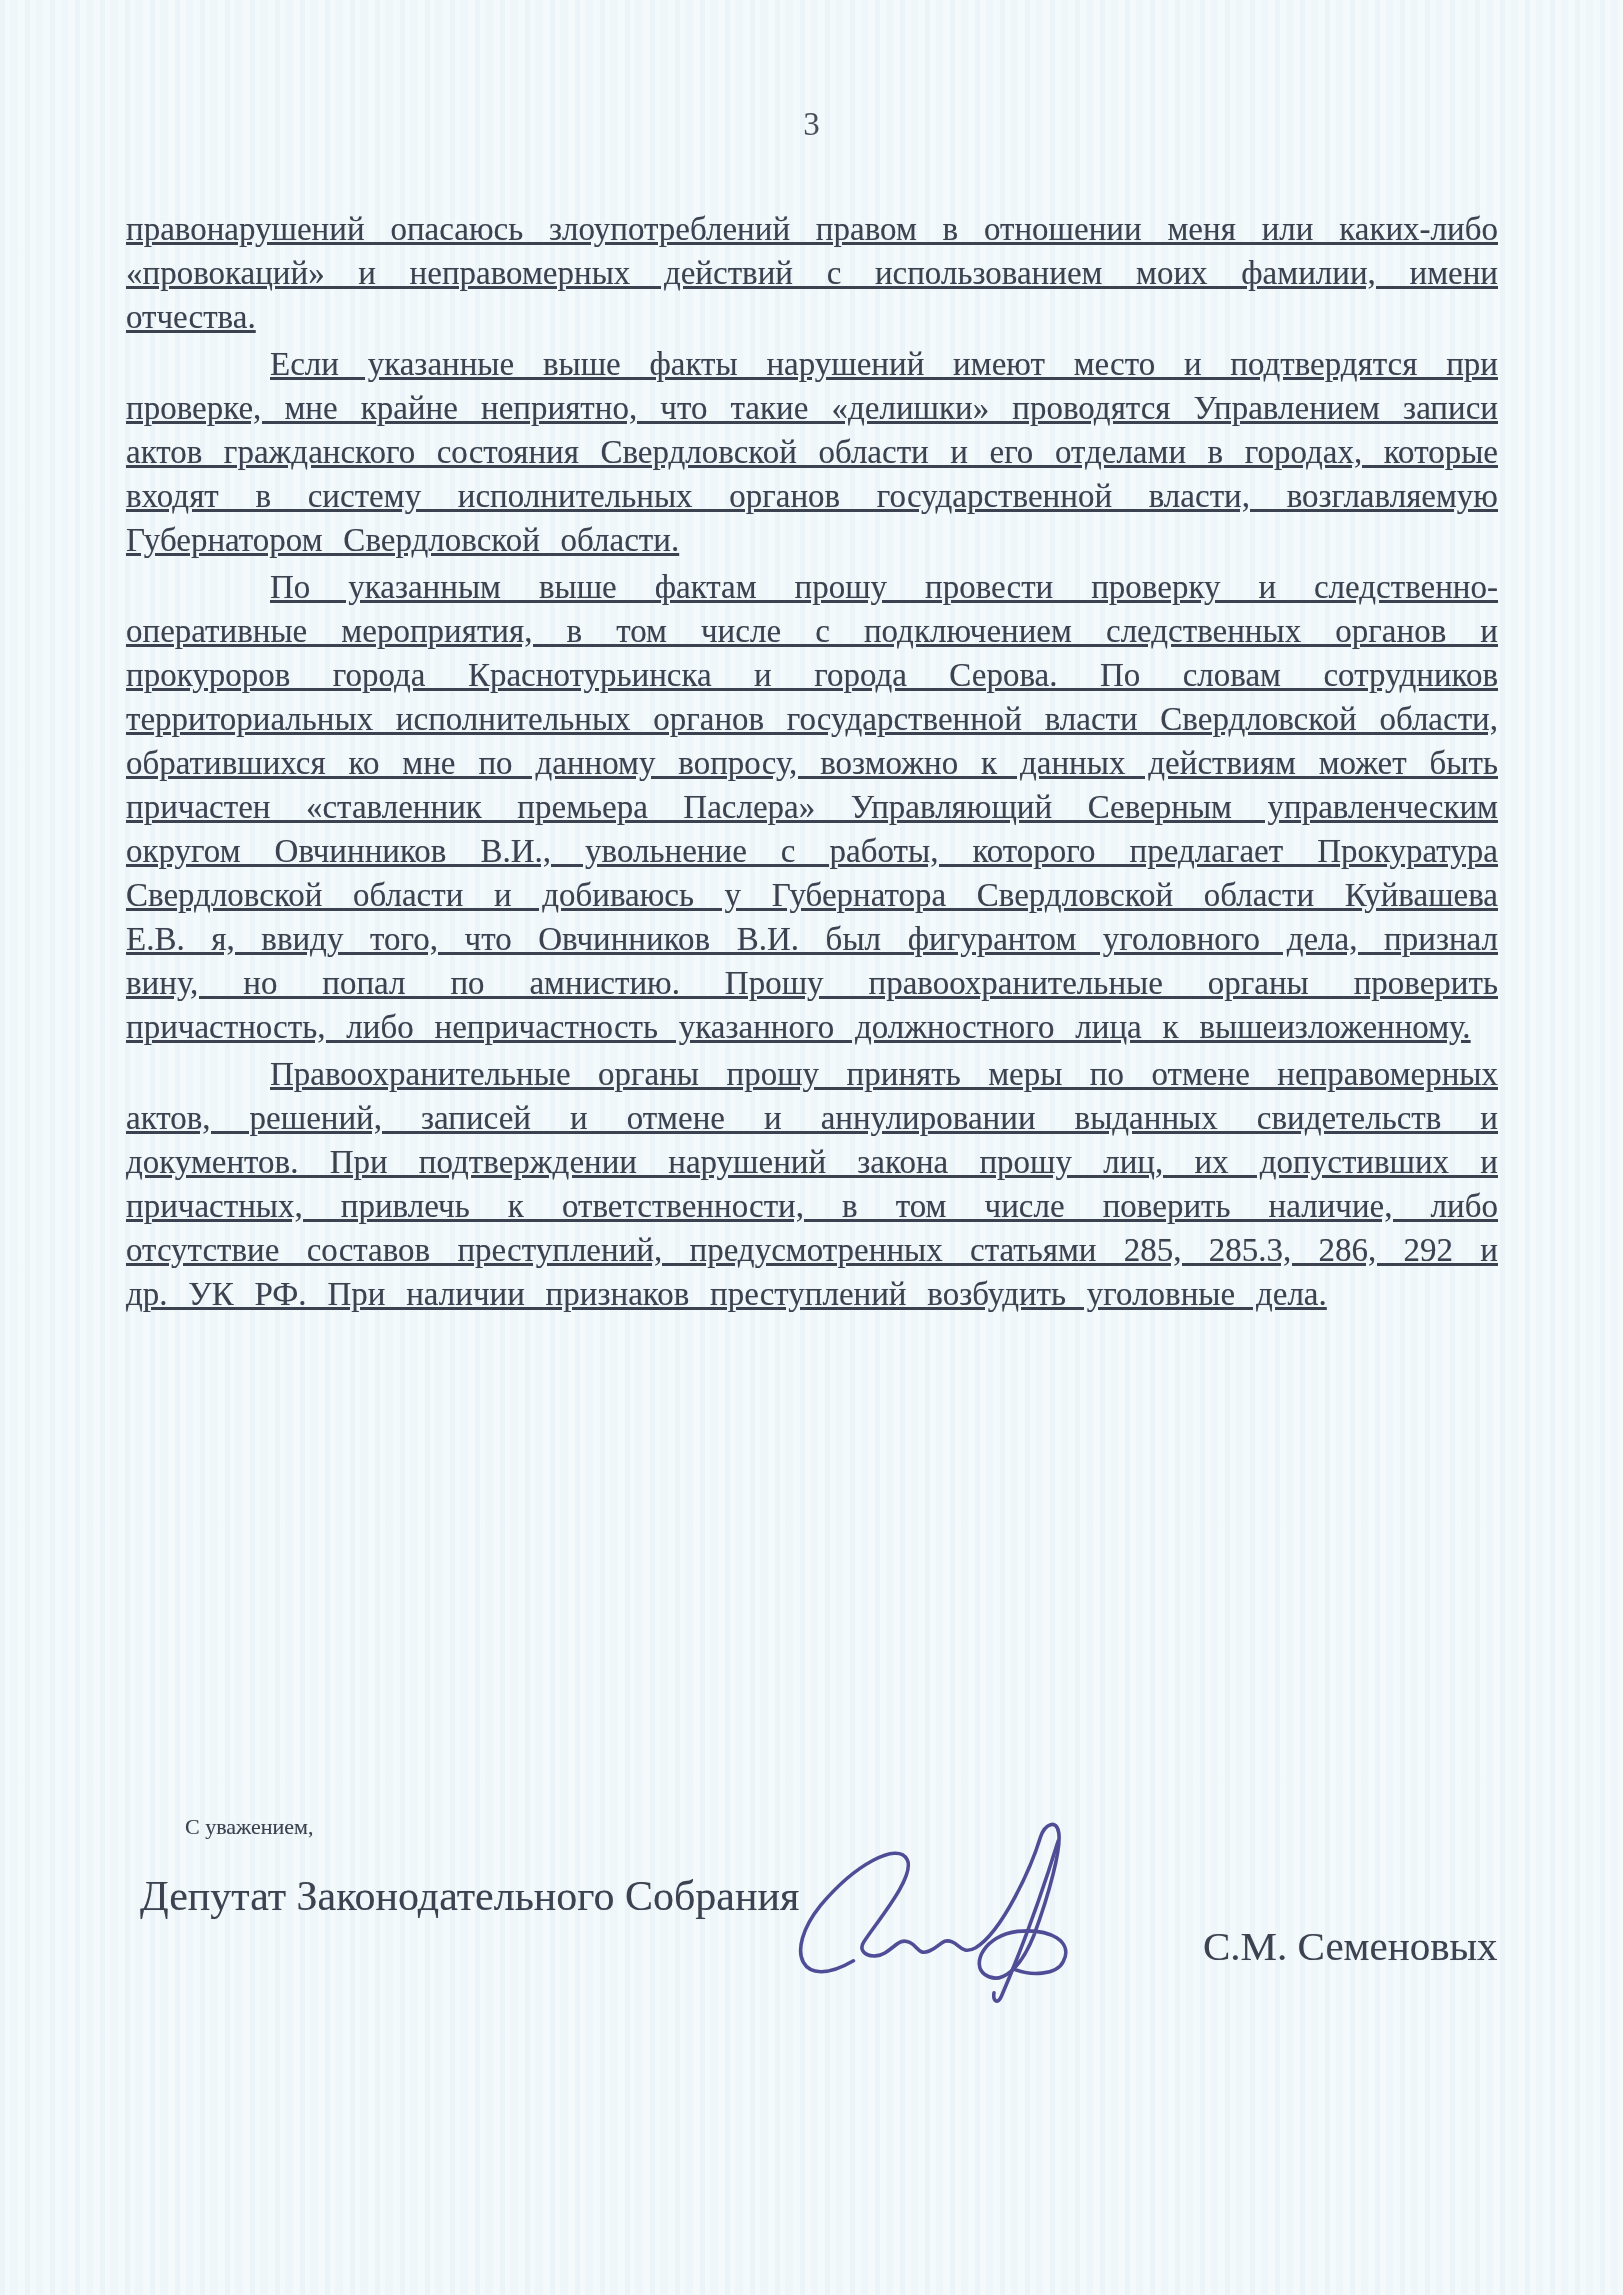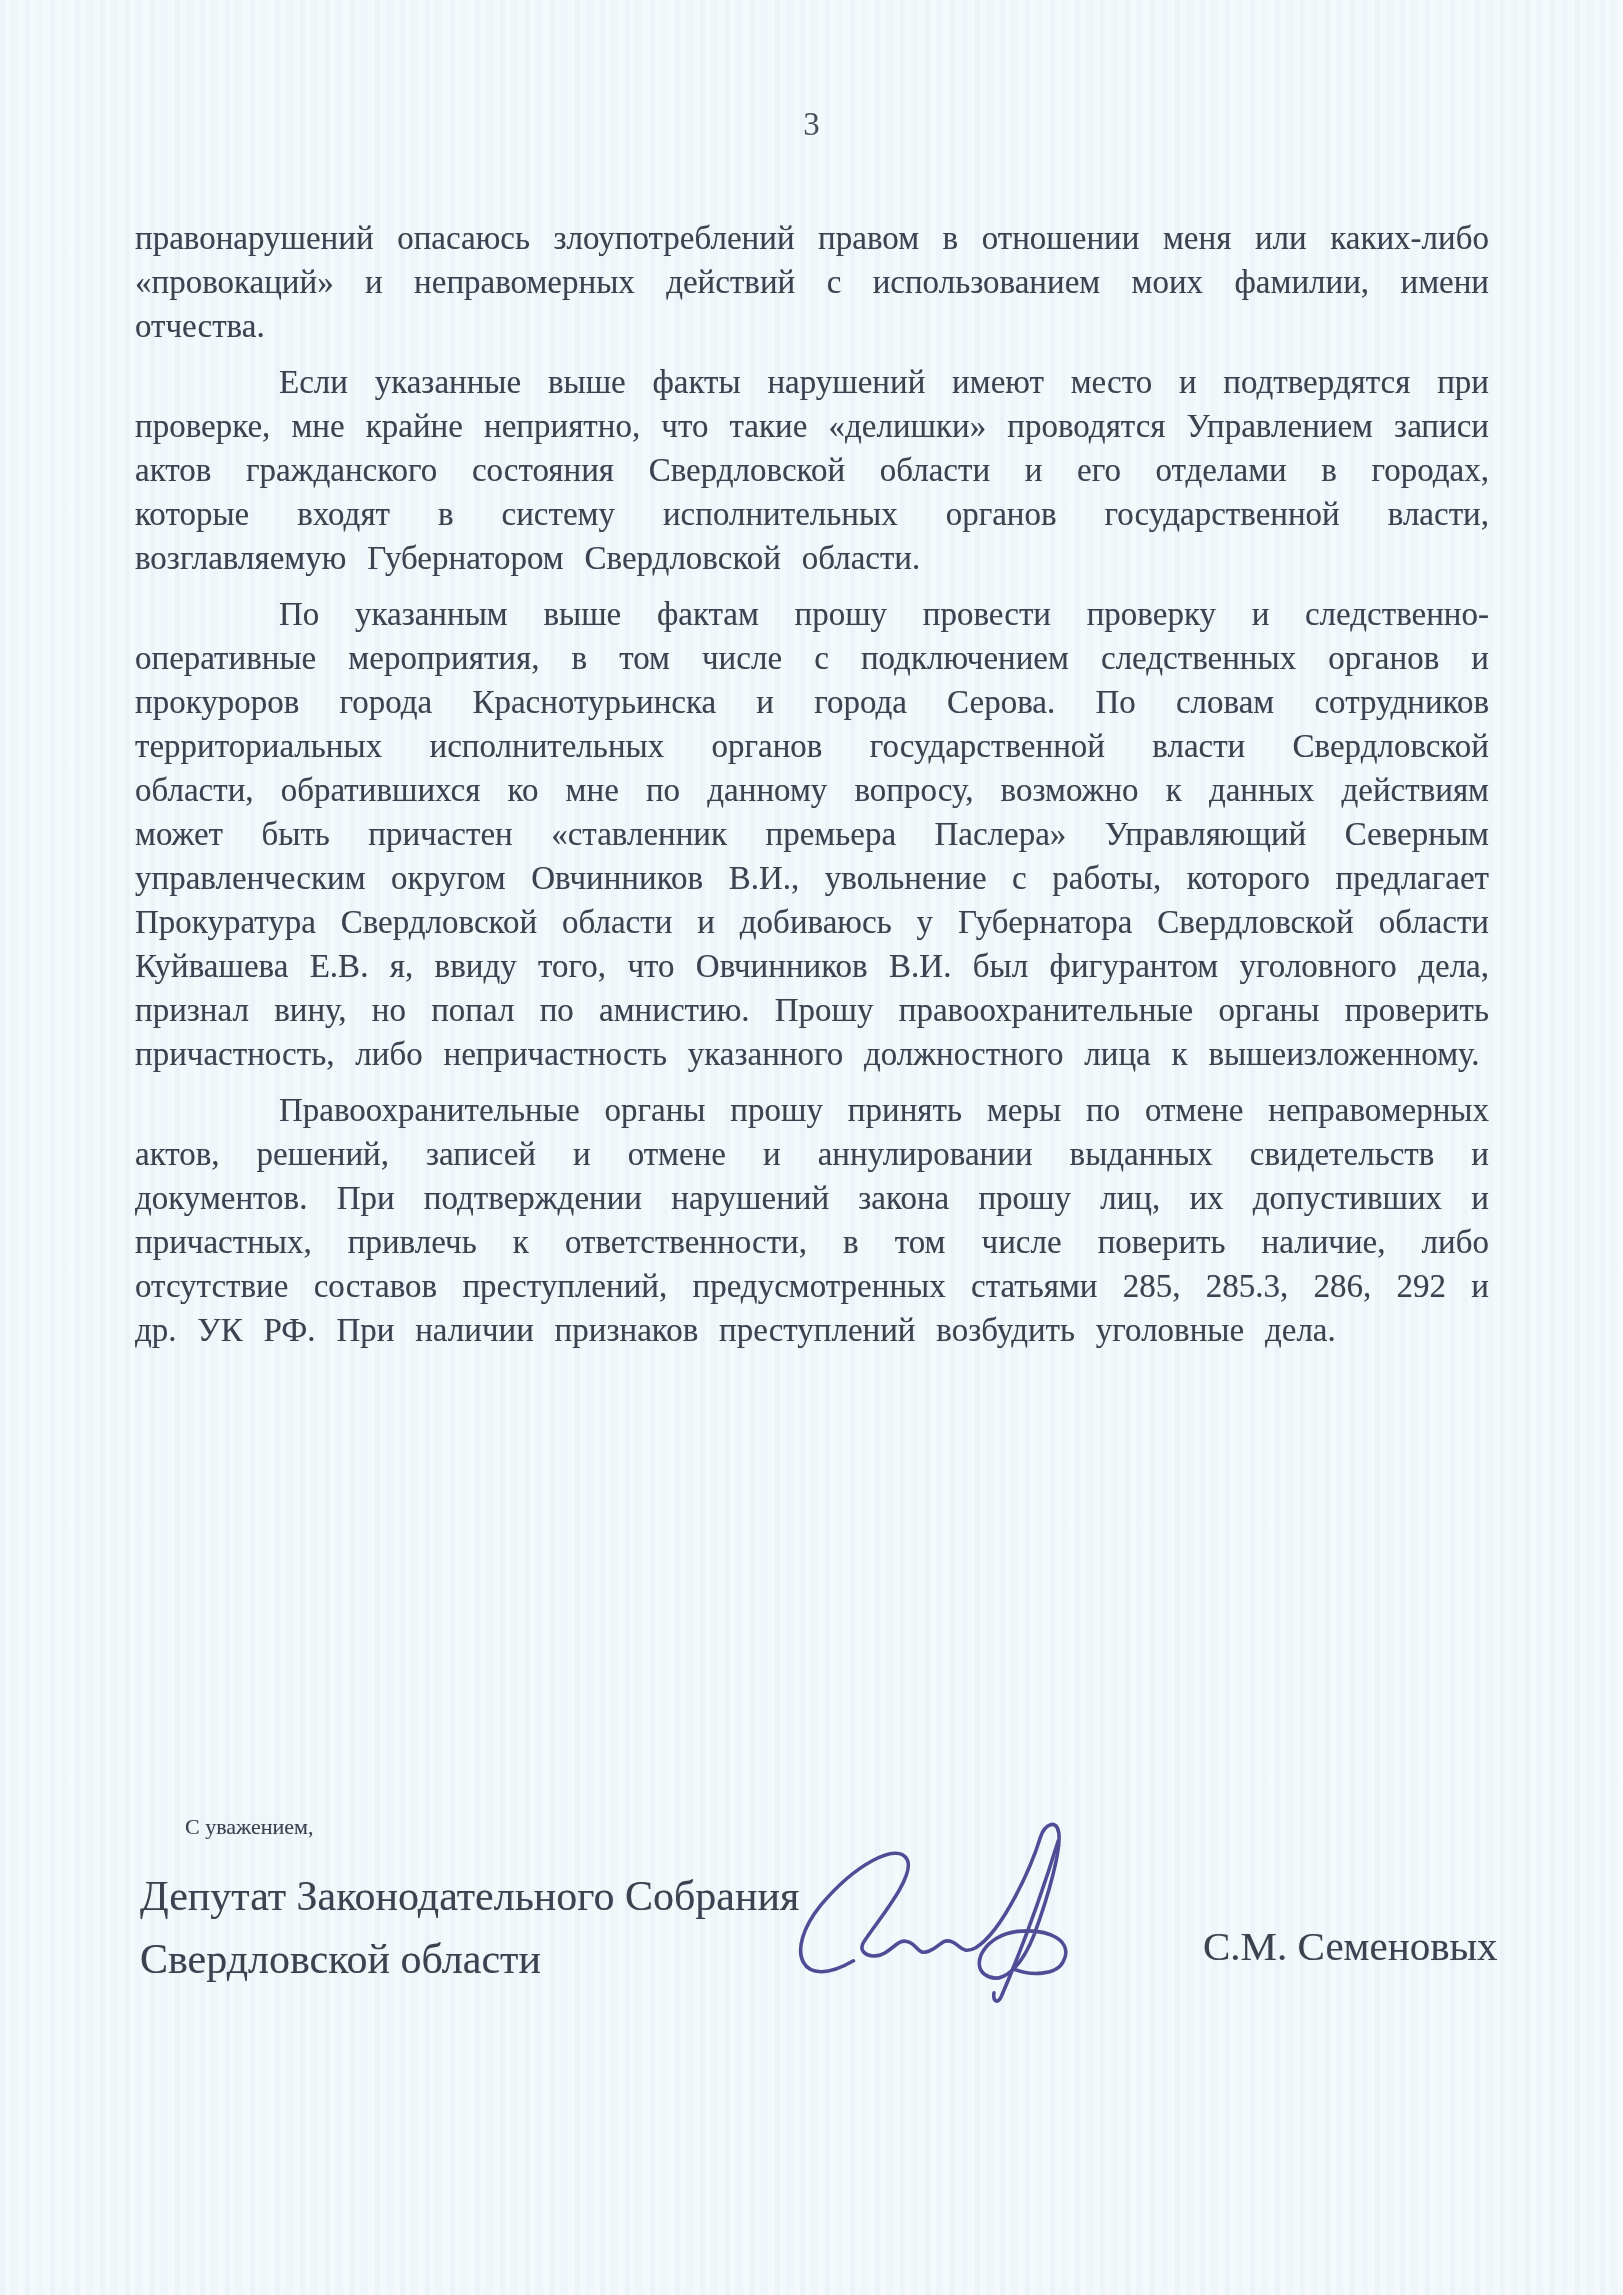--- a/index.html
+++ b/index.html
@@ -24,21 +24,21 @@
     font-size:33px;line-height:39px;
     color:#494e5a;
   }
   .body-text{
     position:absolute;top:204px;left:123px;width:1378px;
     font-size:33px;line-height:44px;
     text-align:justify;
     word-spacing:0.38em;
     text-shadow:0 0 0.7px rgba(61,66,80,0.35);
   }
-  .body-text p{margin:12px;padding:0;text-indent:144px;}
+  .body-text p{margin:3px;padding:0;text-indent:144px;text-decoration:underline;}
   .body-text p.no-indent{text-indent:0;}
   .closing{
     position:absolute;left:185px;top:1806px;
     font-size:22px;line-height:41px;
     text-shadow:0 0 0.7px rgba(61,66,80,0.35);
   }
   .signer-title{
     position:absolute;left:140px;top:1865px;
     font-size:42px;line-height:63px;
     text-shadow:0 0 0.7px rgba(61,66,80,0.35);
@@ -65,21 +65,20 @@
     <p class="no-indent">правонарушений опасаюсь злоупотреблений правом в отношении меня или каких-либо «провокаций» и неправомерных действий с использованием моих фамилии, имени отчества.</p>
     <p>Если указанные выше факты нарушений имеют место и подтвердятся при проверке, мне крайне неприятно, что такие «делишки» проводятся Управлением записи актов гражданского состояния Свердловской области и его отделами в городах, которые входят в систему исполнительных органов государственной власти, возглавляемую Губернатором Свердловской области.</p>
     <p>По указанным выше фактам прошу провести проверку и следственно-оперативные мероприятия, в том числе с подключением следственных органов и прокуроров города Краснотурьинска и города Серова. По словам сотрудников территориальных исполнительных органов государственной власти Свердловской области, обратившихся ко мне по данному вопросу, возможно к данных действиям может быть причастен «ставленник премьера Паслера» Управляющий Северным управленческим округом Овчинников В.И., увольнение с работы, которого предлагает Прокуратура Свердловской области и добиваюсь у Губернатора Свердловской области Куйвашева Е.В. я, ввиду того, что Овчинников В.И. был фигурантом уголовного дела, признал вину, но попал по амнистию. Прошу правоохранительные органы проверить причастность, либо непричастность указанного должностного лица к вышеизложенному.</p>
     <p>Правоохранительные органы прошу принять меры по отмене неправомерных актов, решений, записей и отмене и аннулировании выданных свидетельств и документов. При подтверждении нарушений закона прошу лиц, их допустивших и причастных, привлечь к ответственности, в том числе поверить наличие, либо отсутствие составов преступлений, предусмотренных статьями 285, 285.3, 286, 292 и др. УК РФ. При наличии признаков преступлений возбудить уголовные дела.</p>
   </div>
 
   <div class="closing">С уважением,</div>
 
   <div class="signer-title">
     <span>Депутат Законодательного Собрания</span>
-    <span>Свердловской области</span>
   </div>
 
   <div class="signature-wrap">
     <svg width="353" height="203" viewBox="0 0 540 310">
       <g fill="none" stroke="#433f8f" stroke-width="5.5" stroke-linecap="round" stroke-linejoin="round" opacity="0.92">
         <path d="M 120 235
                  C 40 282, 12 222, 70 150
                  C 122 88, 188 52, 202 80
                  C 216 106, 152 180, 136 206
                  C 124 224, 150 234, 168 223

